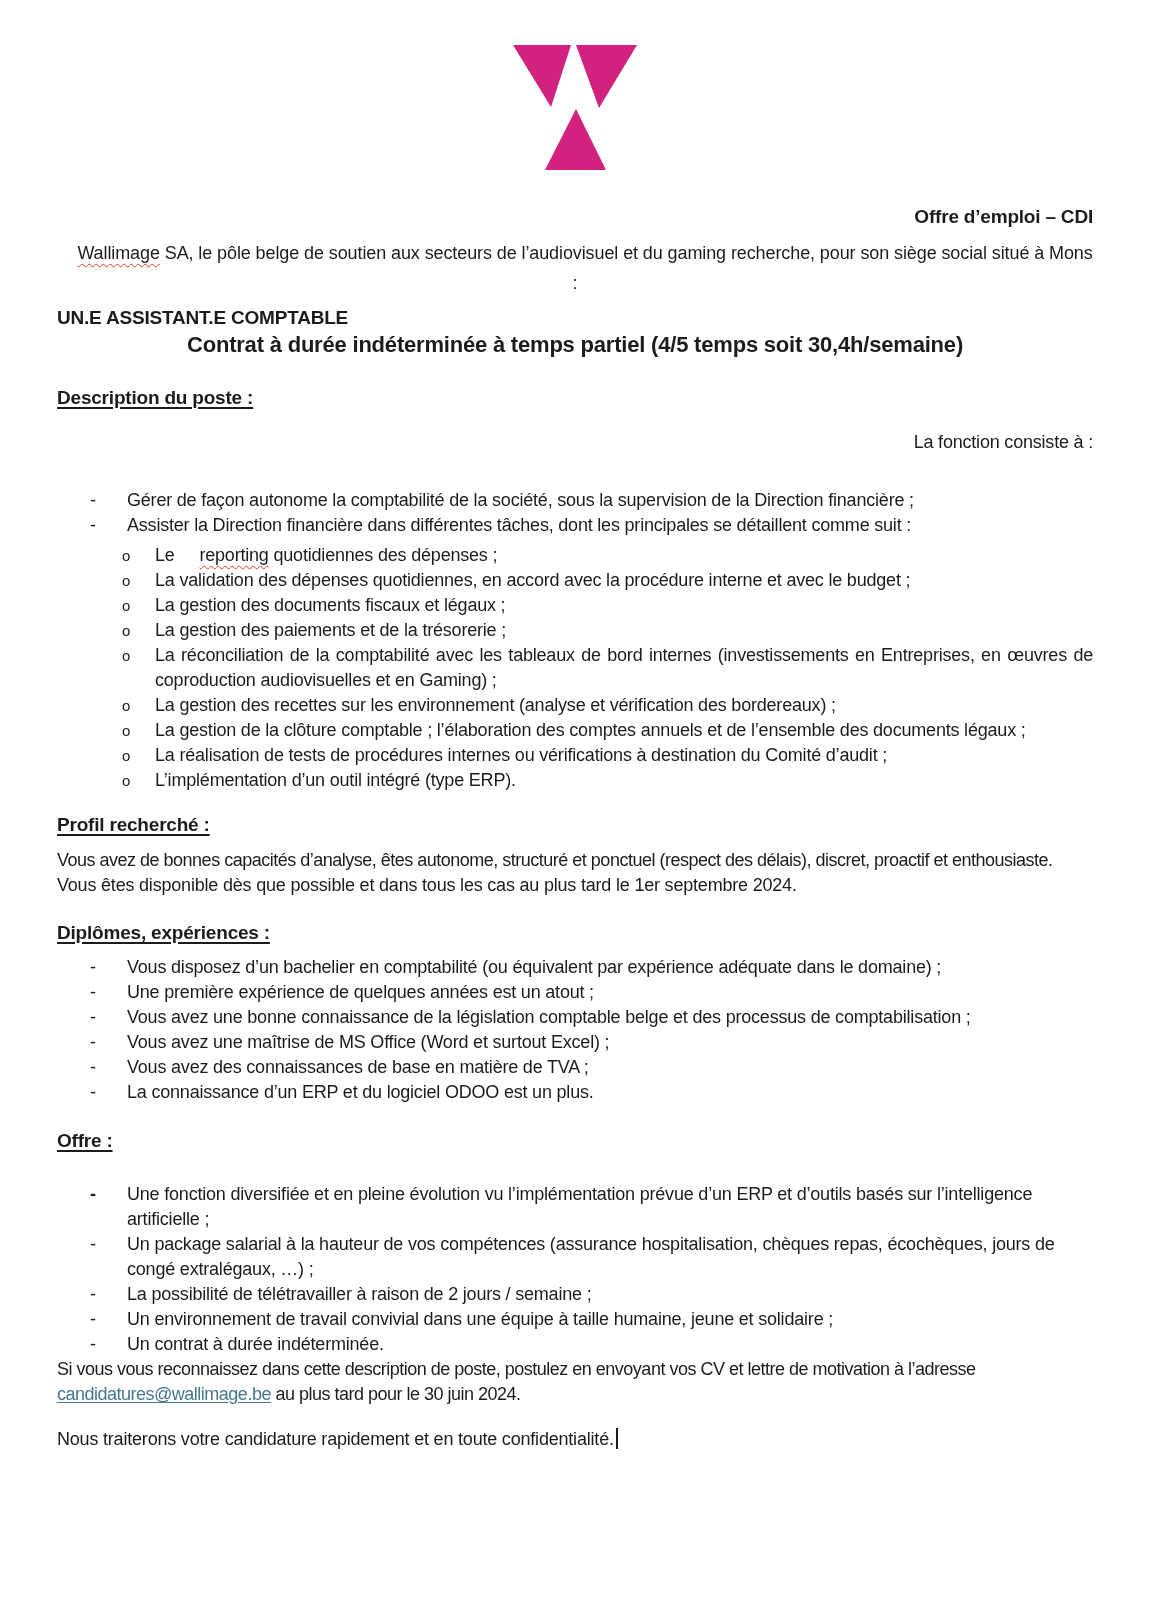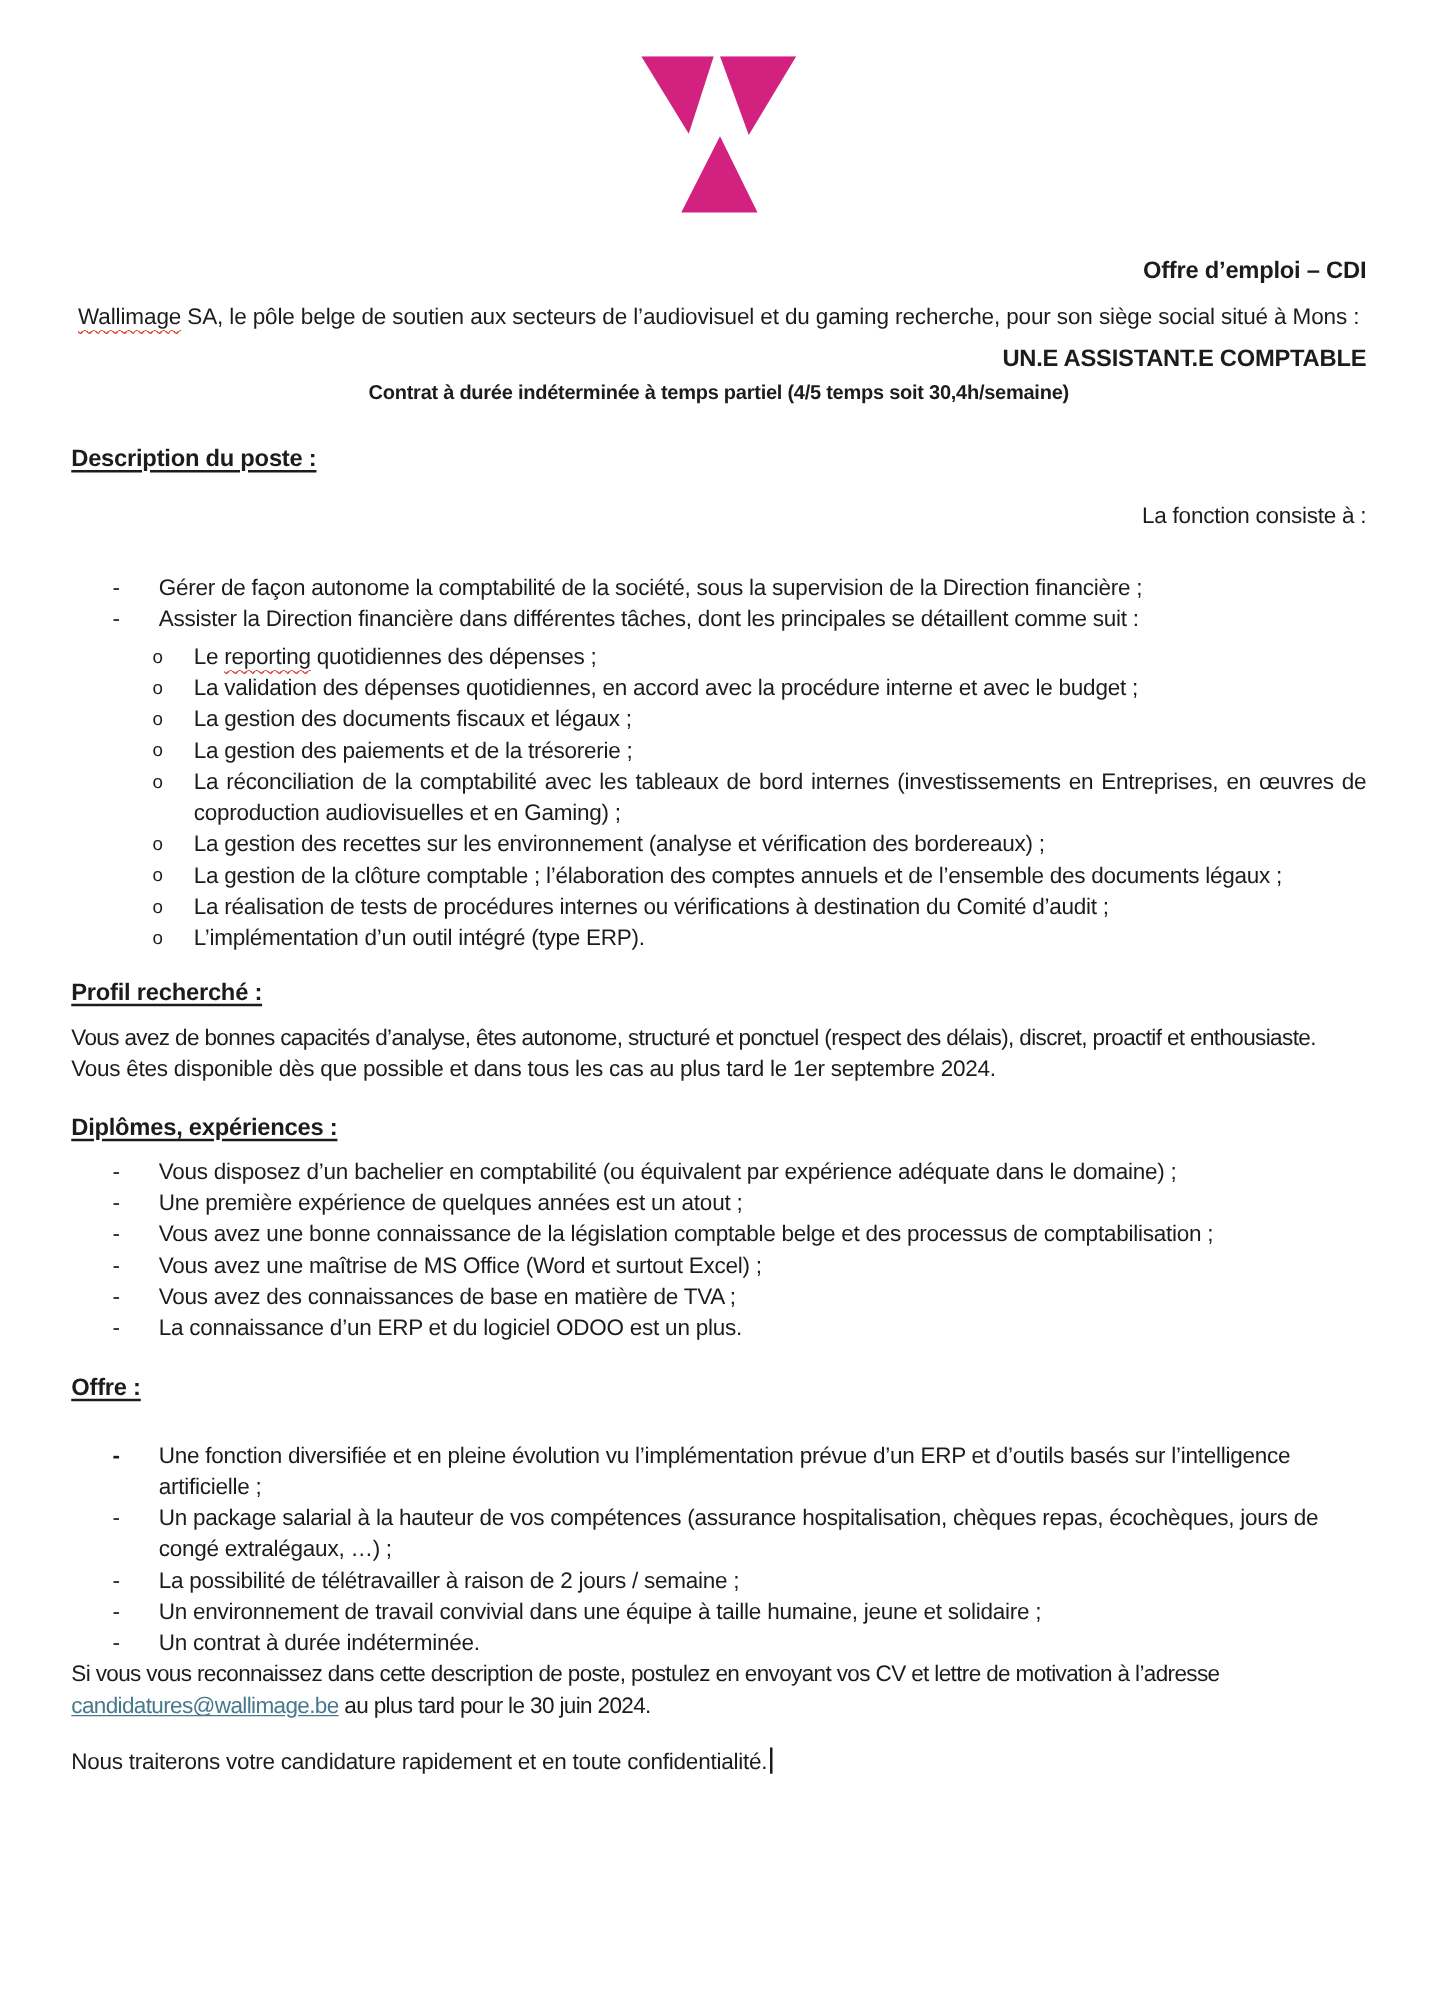--- a/index.html
+++ b/index.html
@@ -12,22 +12,22 @@
   }
   
   .logo-mark{display:block;margin:45px auto 0;}
   .logo-text{text-align:center;margin-top:9px;font-size:44px;line-height:47px;letter-spacing:-1.5px;white-space:nowrap;}
   .logo-text .w{font-weight:400;color:#3a3a3a;}
   .logo-text .i{font-weight:700;color:#1c1c1c;}
   .logo-text .sa{font-size:13px;font-weight:400;color:#4d4d4d;letter-spacing:0;position:relative;top:15px;left:-11px;}
   
   .doc-title{margin-top:33px;text-align:right;font-weight:700;font-size:19px;line-height:26px;}
   .intro{margin:8px 0 0;text-align:center;line-height:30px;letter-spacing:-0.1px;}
-  .job-title{margin-top:7px;text-align:right;font-weight:700;font-size:19px;line-height:26px;}
-  .contract{margin-top:1px;text-align:center;font-weight:700;font-size:16px;line-height:26px;}
+  .job-title{margin-top:7px;text-align:left;font-weight:700;font-size:19px;line-height:26px;}
+  .contract{margin-top:1px;text-align:center;font-weight:700;font-size:22px;line-height:26px;}
   
   h2{margin:0;font-size:19px;font-weight:700;line-height:25px;text-decoration:underline;text-underline-offset:3px;text-decoration-thickness:1.5px;}
   p{margin:0;}
   .h-desc{margin-top:27px;}
   .p-fonction{margin-top:20px;text-align:right;}
   .ul{list-style:none;margin:0;padding:0;}
   .li{display:flex;align-items:flex-start;}
   .mk{flex:none;}
   .tx{flex:1;min-width:0;}
   .l1 .mk{width:37px;padding-left:33px;box-sizing:content-box;}
@@ -42,20 +42,21 @@
   .ul-offre{margin-top:29px;}
   .p-closing{}
   .p-final{margin-top:20px;}
   .just{text-align:justify;}
   .tight{letter-spacing:-0.5px;}
   .boldmk{font-weight:700;}
   .spell{
     text-decoration-line:underline;text-decoration-style:wavy;
     text-decoration-color:#e0392f;text-decoration-thickness:1px;
     text-underline-offset:4px;
+    margin-left:20px;
   }
   a.email{color:#47788c;text-decoration:underline;text-underline-offset:2px;cursor:pointer;}
   .caret{display:inline-block;width:2px;height:21px;background:#1c1c1c;margin-left:2px;vertical-align:-4px;}
 </style>
 </head>
 <body>
 
 <div class="page">
 
   <div>

